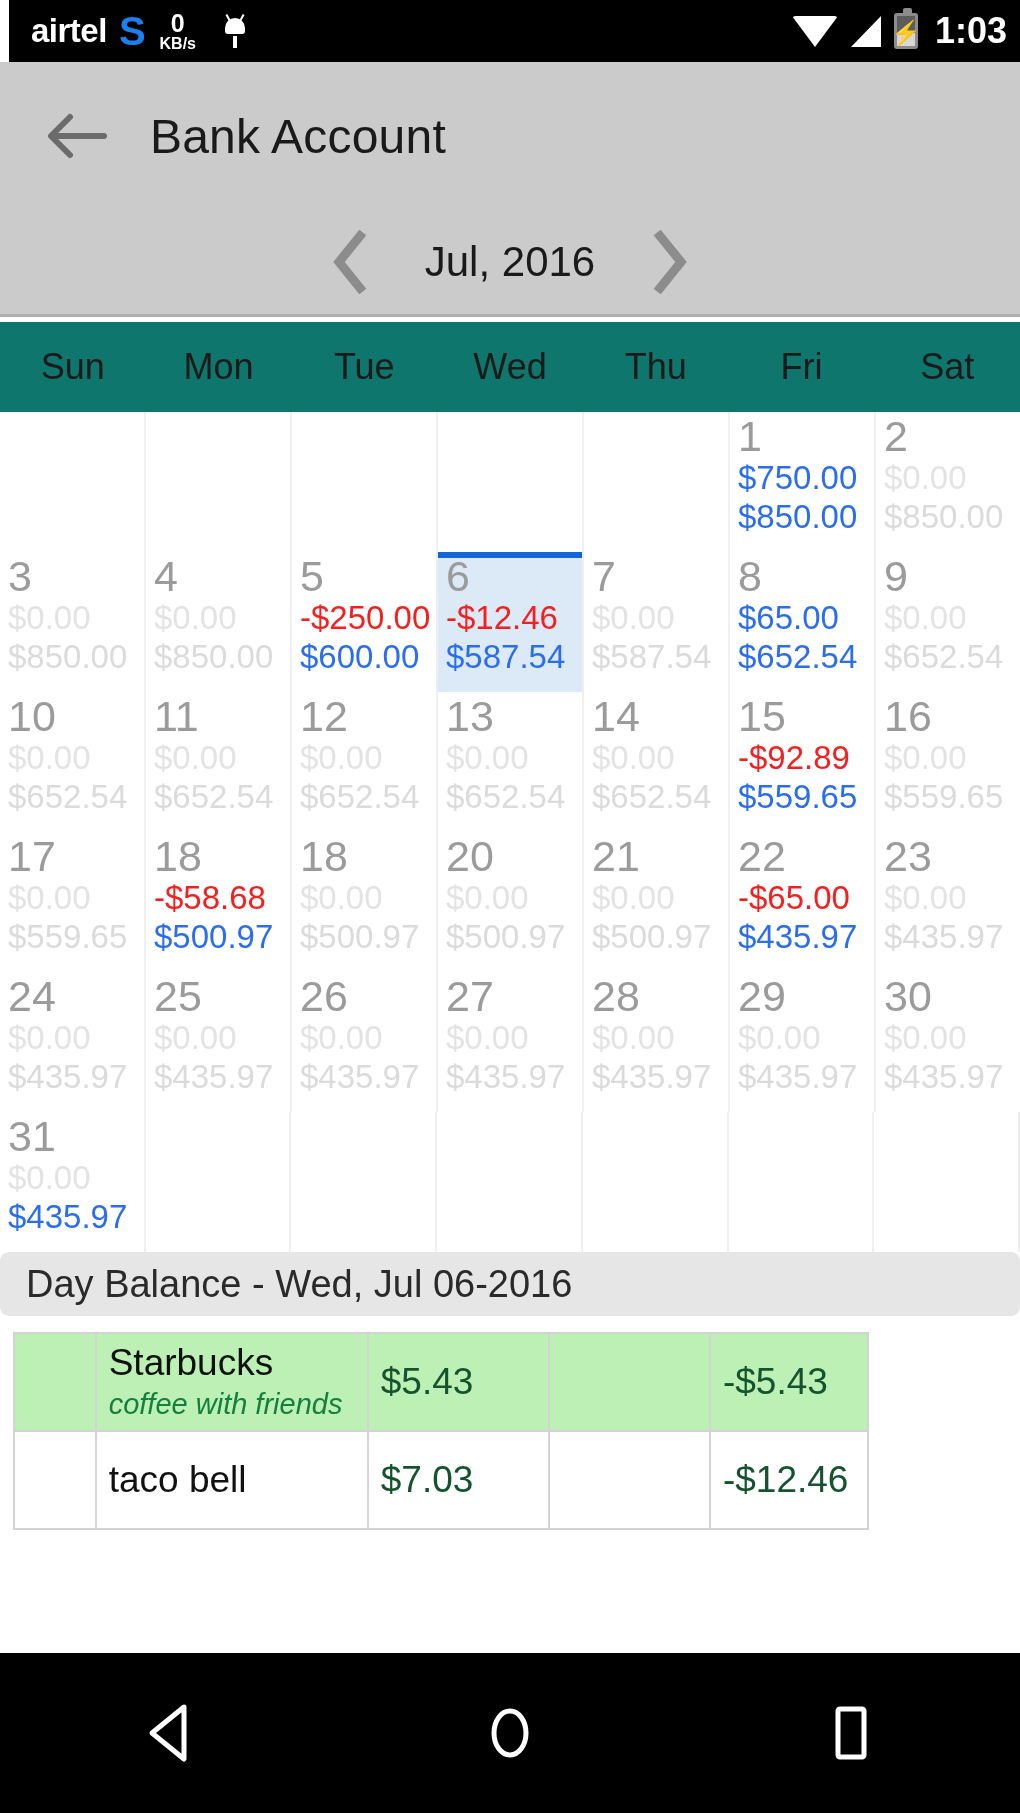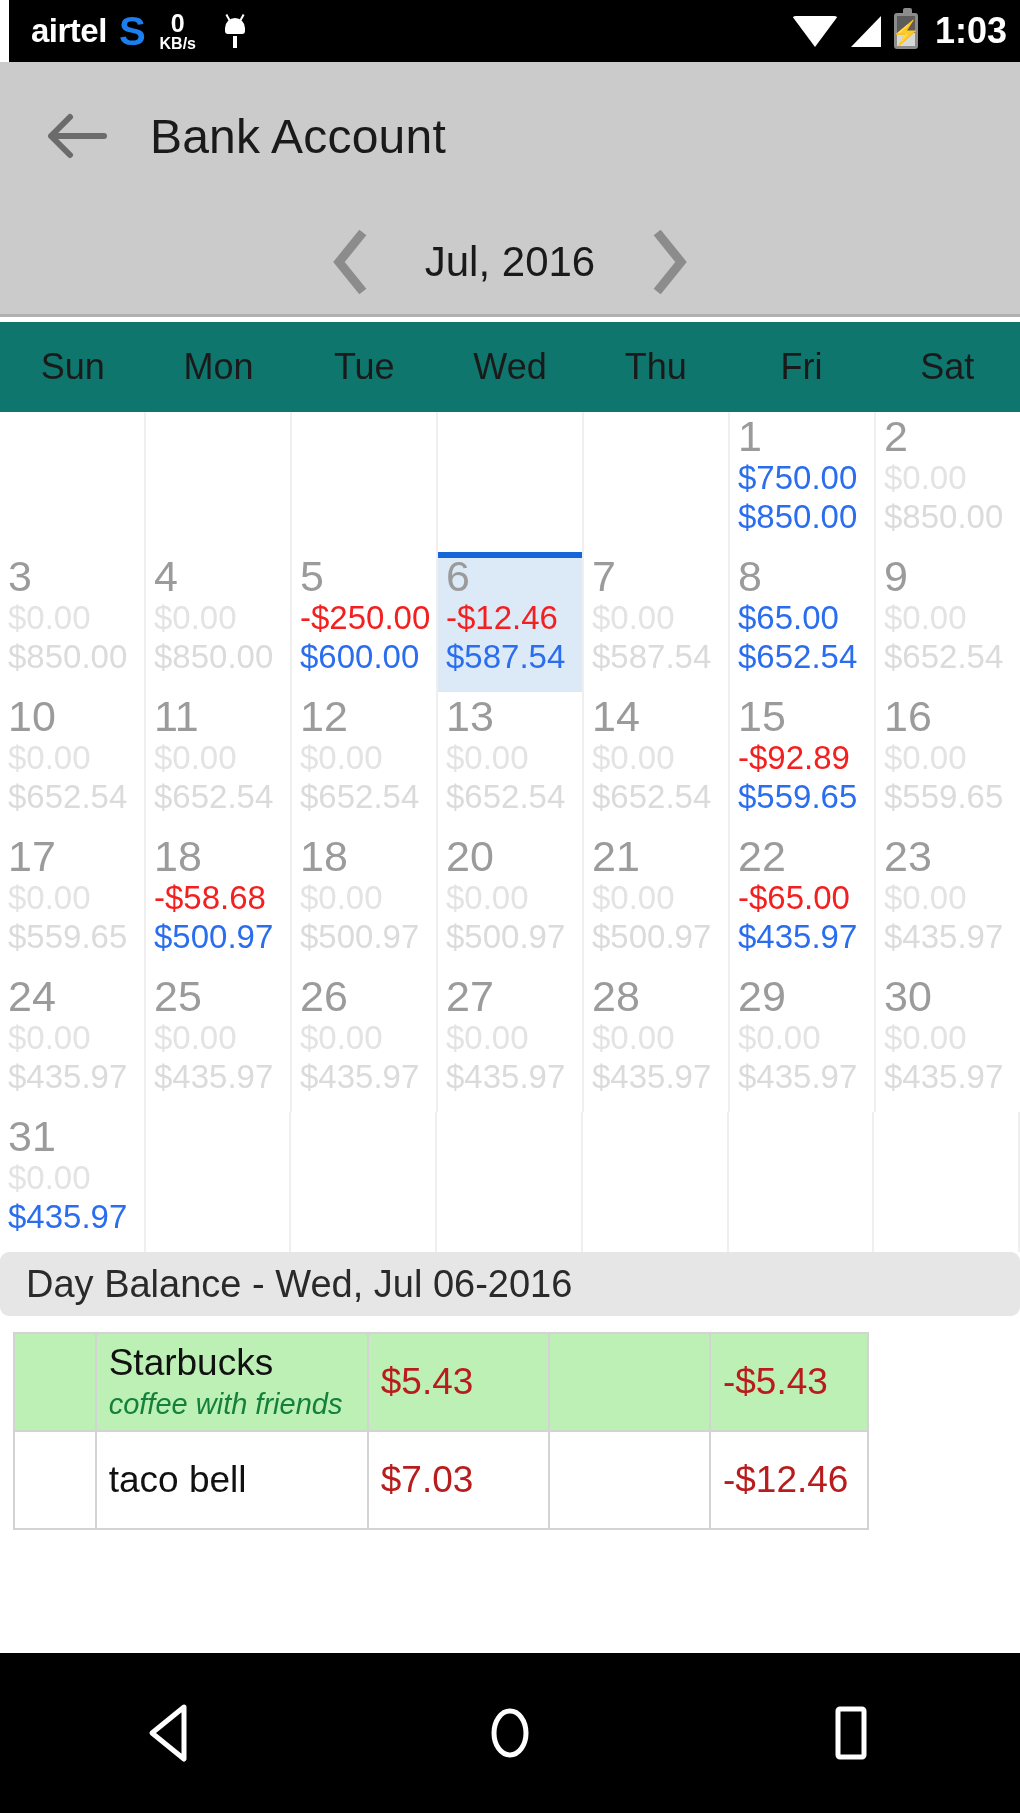--- a/index.html
+++ b/index.html
@@ -158,21 +158,21 @@
     padding: 6px 12px;
   }
   .txn-row.highlight td { background: #bcf0b4; }
   .c-icon { width: 98px; }
   .c-name { width: 296px; }
   .c-amt { width: 200px; }
   .c-mid { width: 200px; }
   .c-total { width: 160px; }
   .txn-name { font-size: 37px; color: #111111; line-height: 1.12; }
   .txn-note { font-size: 29px; color: #15803d; font-style: italic; line-height: 1.2; margin-top: 3px; }
-  .txn-val { font-size: 37px; color: #b91c1c; }
+  .txn-val { font-size: 37px; color: #14532d; }
 
   
   .navbar {
     position: absolute; bottom: 0; left: 0;
     width: 1020px; height: 160px;
     background: #000000;
     display: flex; align-items: center; justify-content: space-around;
   }
   .nav-btn { width: 150px; height: 110px; display: flex; align-items: center; justify-content: center; }
 </style>

